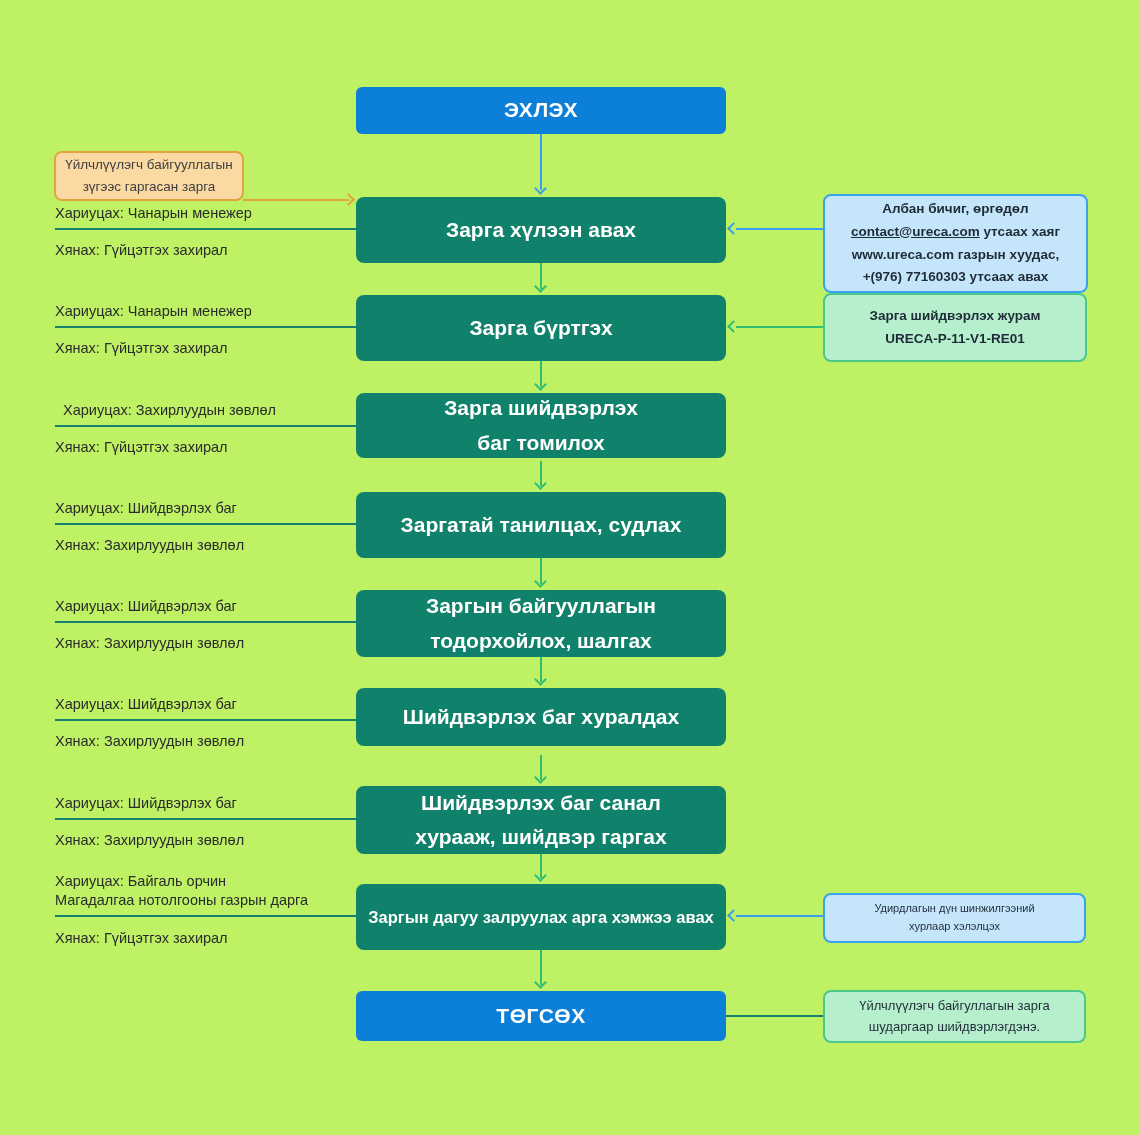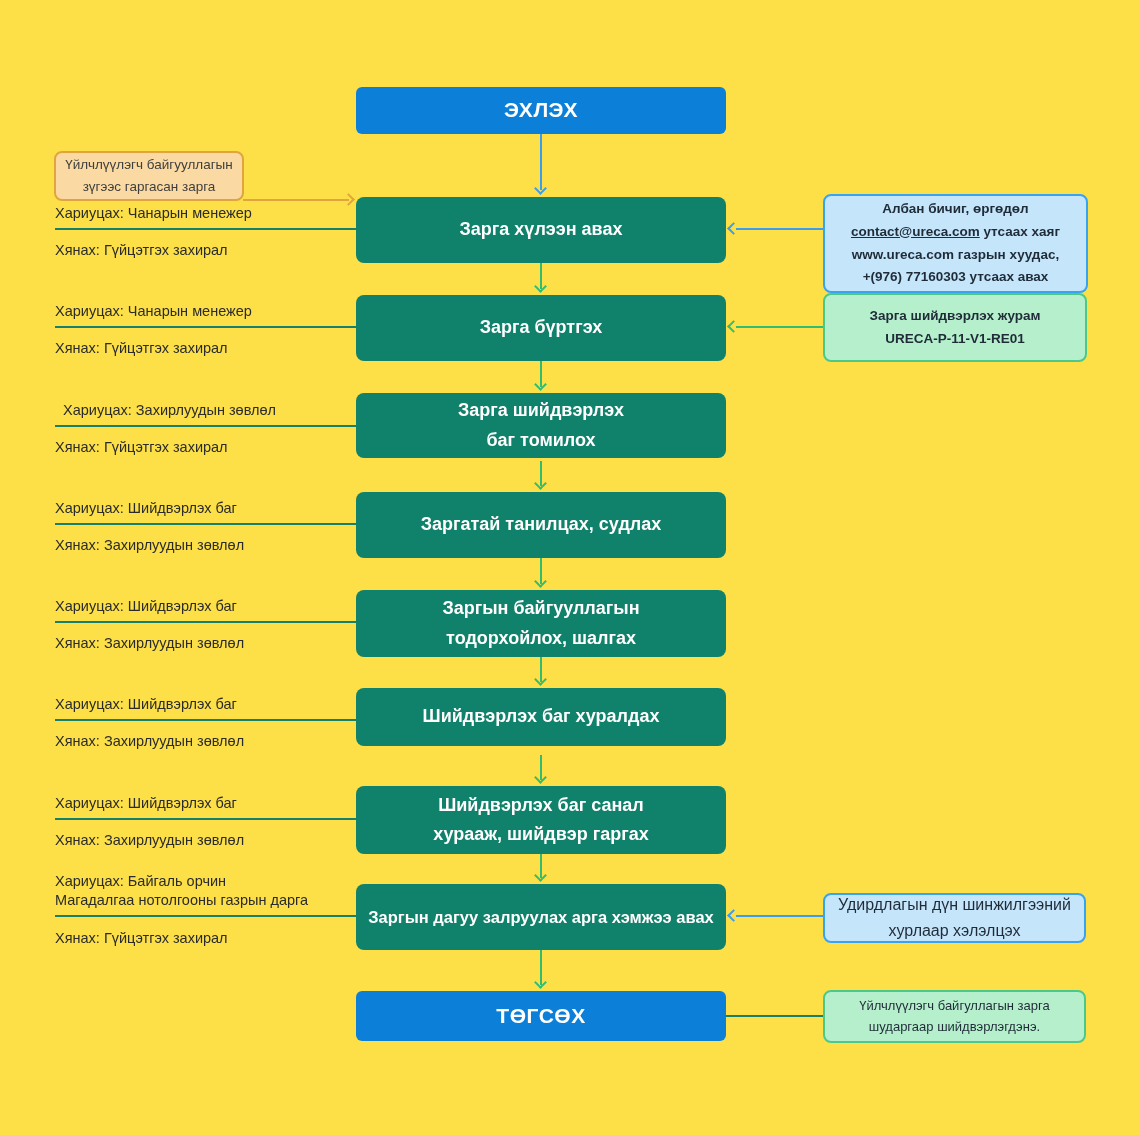--- a/index.html
+++ b/index.html
@@ -5,28 +5,28 @@
   :root{
     --blue-node:#0c80d9; --green-node:#10816a;
     --note-blue-fill:#c5e5fb; --note-blue-border:#38a3f1;
     --note-green-fill:#b5efcc; --note-green-border:#4cc98a;
     --note-orange-fill:#fad9a2; --note-orange-border:#e2a43e;
     --arrow-green:#30bd72; --arrow-blue:#3b9ded; --line-teal:#15806b;
     --ann-text:#2b2b2b; --note-text:#1f2c38;
   }
   *{margin:0;padding:0;box-sizing:border-box;}
   body{background:#fff;font-family:"Liberation Sans",sans-serif;}
-  .canvas{position:relative;width:1140px;height:1135px;background:#fde047;overflow:hidden;}
+  .canvas{position:relative;width:1140px;height:1135px;background:#bef264;overflow:hidden;}
 
   .node{position:absolute;left:356px;width:370px;display:flex;flex-direction:column;
         align-items:center;justify-content:center;border-radius:8px;color:#fff;
         font-weight:bold;text-align:center;}
   .node span{display:block;white-space:nowrap;line-height:1.62;}
   .terminal{background:var(--blue-node);font-size:21px;letter-spacing:.5px;border-radius:6px;}
-  .step{background:var(--green-node);font-size:18px;}
+  .step{background:var(--green-node);font-size:21px;}
   .step.tight{font-size:16.5px;}
 
   .vline{position:absolute;width:2px;}
   .hline{position:absolute;height:2px;}
   .chev{position:absolute;width:9px;height:9px;}
   .chev.down{border-right:2px solid var(--arrow-green);border-bottom:2px solid var(--arrow-green);transform:rotate(45deg);}
   .chev.down.blue{border-color:var(--arrow-blue);}
   .chev.left{border-left:2px solid var(--arrow-blue);border-bottom:2px solid var(--arrow-blue);transform:rotate(45deg);}
   .chev.left.green{border-color:var(--arrow-green);}
   .chev.right{border-right:2px solid var(--note-orange-border);border-top:2px solid var(--note-orange-border);transform:rotate(45deg);}
@@ -37,21 +37,21 @@
   .note{position:absolute;border-radius:8px;display:flex;flex-direction:column;justify-content:center;
         text-align:center;color:var(--note-text);}
   .note div{white-space:nowrap;}
   .note.orange{left:54px;top:151px;width:190px;height:50px;background:var(--note-orange-fill);
         border:2px solid var(--note-orange-border);font-size:13.5px;line-height:1.6;color:#3f3f3f;}
   .note.blue{background:var(--note-blue-fill);border:2px solid var(--note-blue-border);}
   .note.green{background:var(--note-green-fill);border:2px solid var(--note-green-border);}
   .note.bold{font-weight:bold;}
   .note.contact{left:823px;top:194px;width:265px;height:99px;font-size:13.5px;line-height:1.7;}
   .note.procedure{left:823px;top:293px;width:264px;height:69px;font-size:13.5px;line-height:1.7;}
-  .note.management{left:823px;top:893px;width:263px;height:50px;font-size:16px;line-height:1.6;}
+  .note.management{left:823px;top:893px;width:263px;height:50px;font-size:11px;line-height:1.6;}
   .note.outcome{left:823px;top:990px;width:263px;height:53px;font-size:13px;line-height:1.6;}
   .email{text-decoration:underline;}
 </style>
 </head>
 <body>
 
 <div class="canvas">
 
   <div class="node terminal" style="top:87px;height:47px;">
     <span>ЭХЛЭХ</span>

